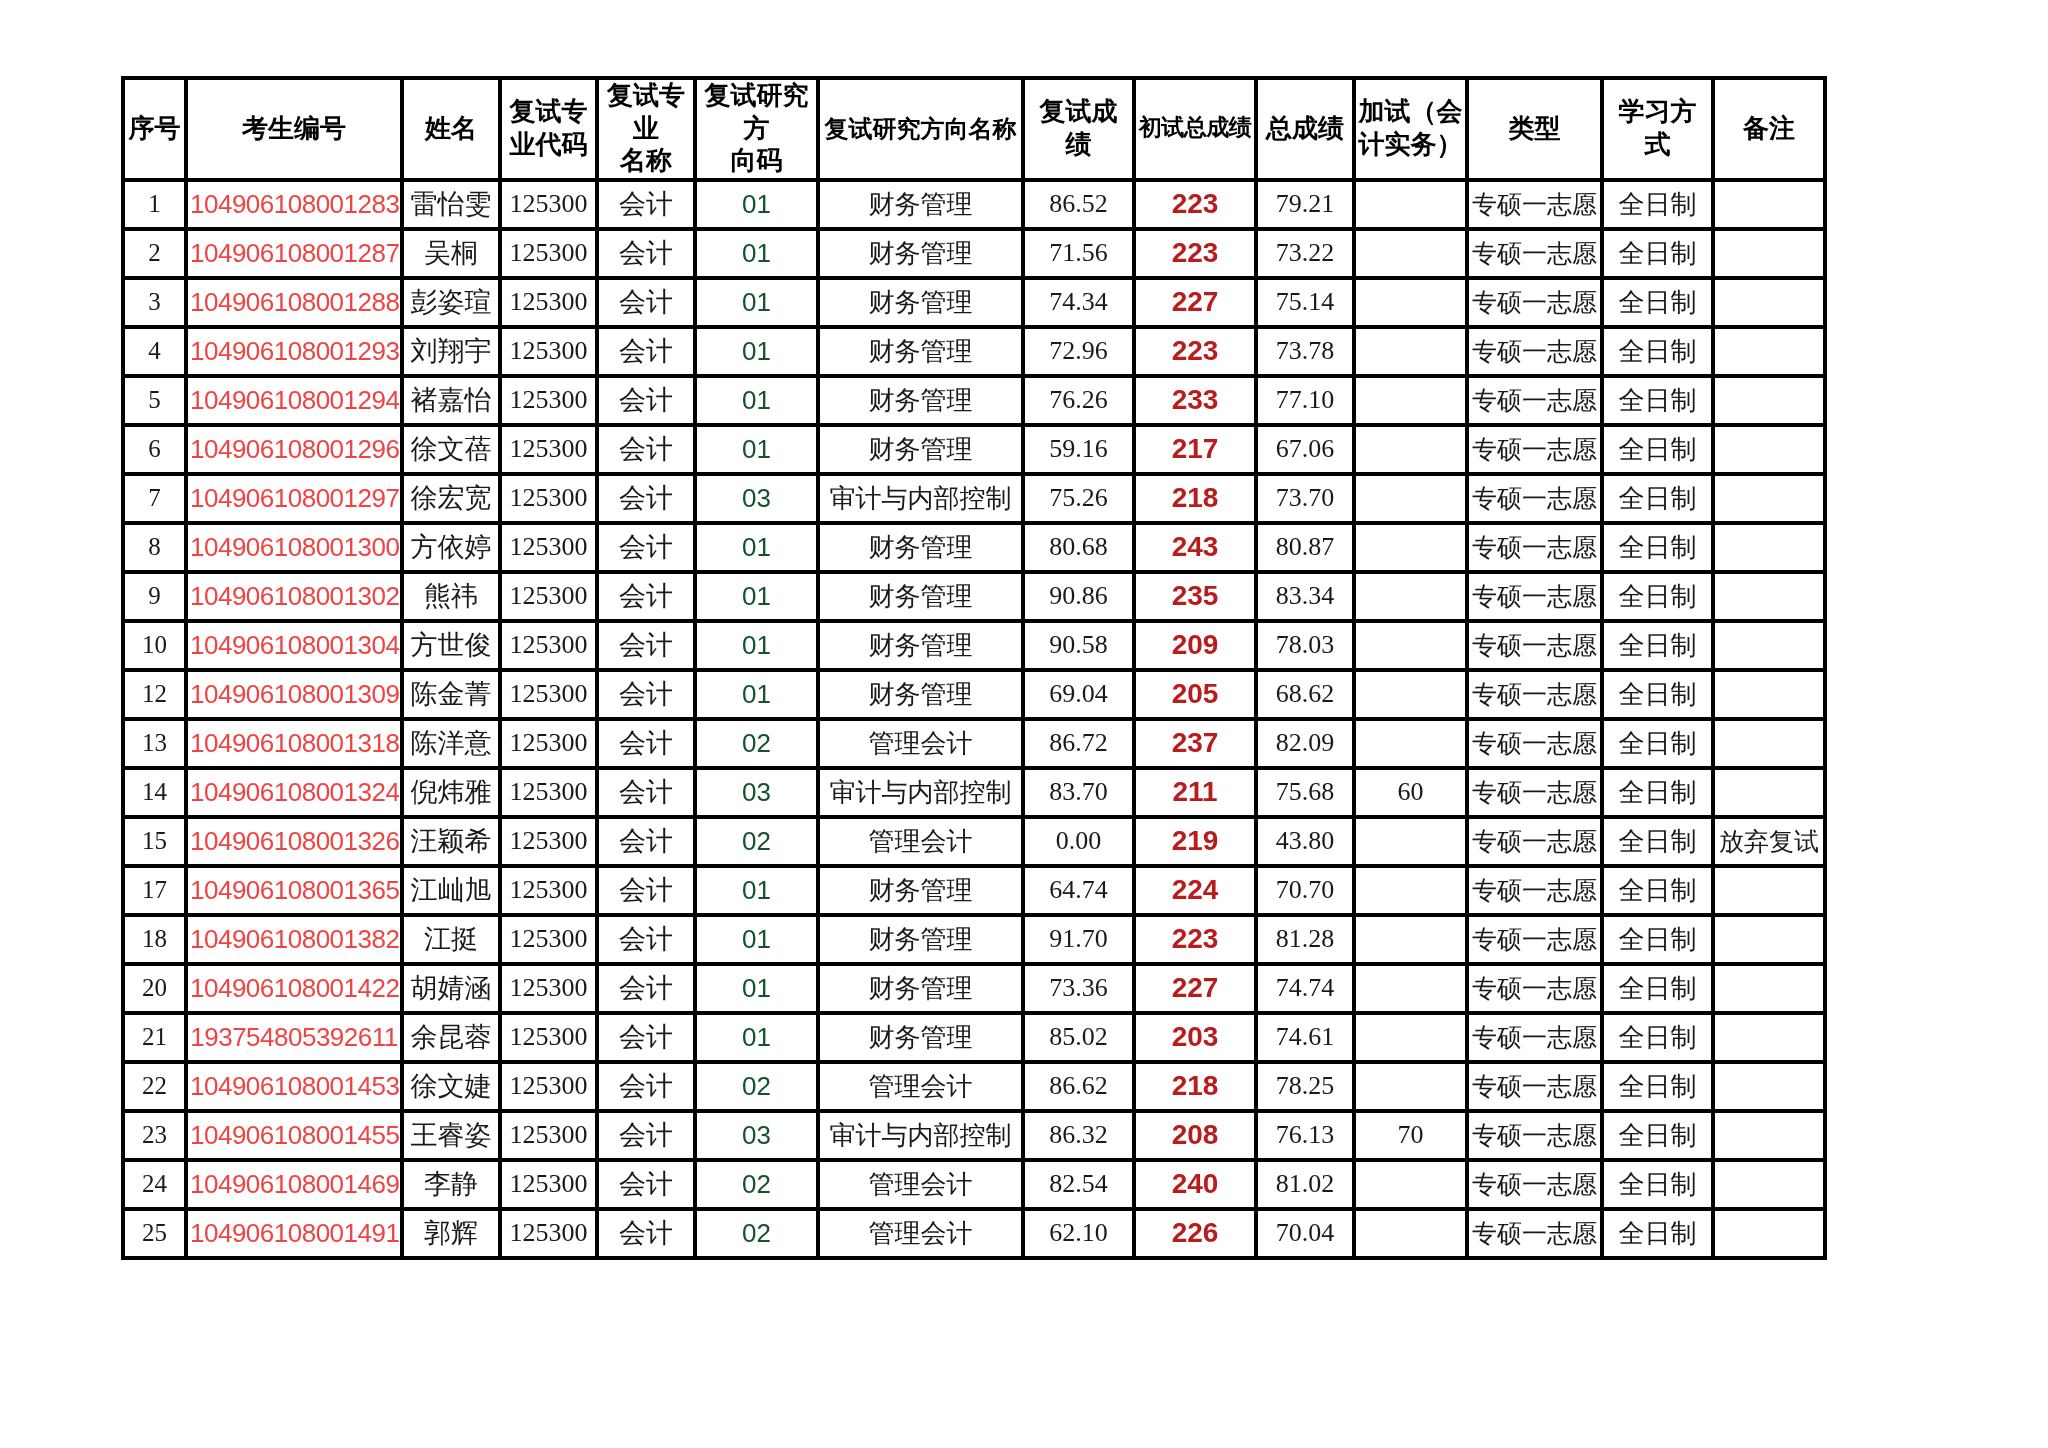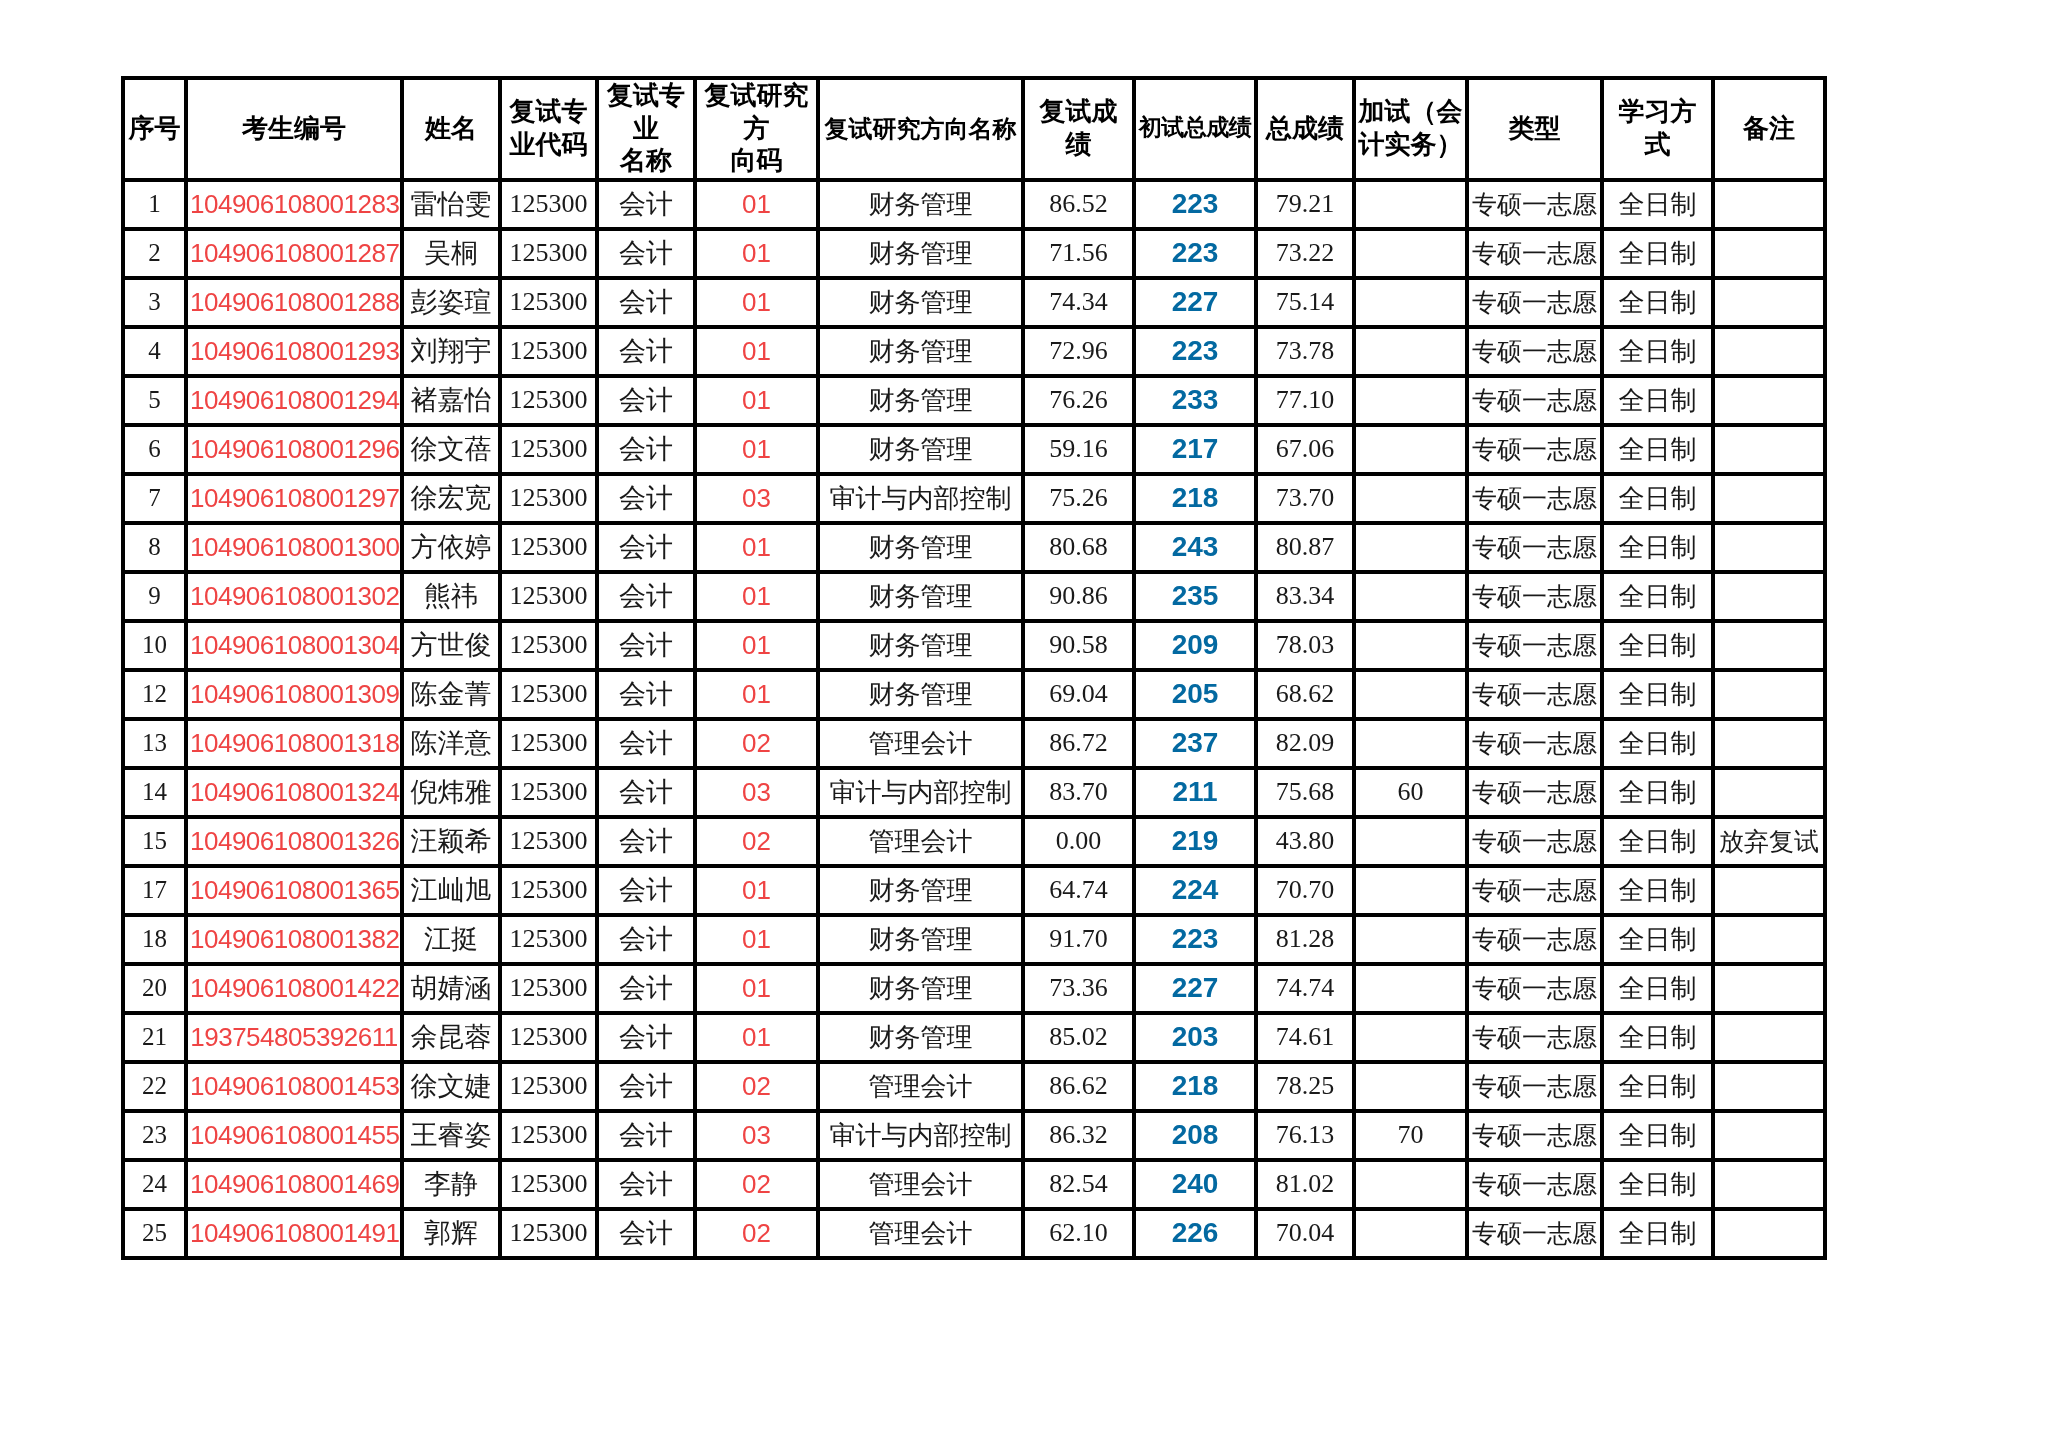--- a/index.html
+++ b/index.html
@@ -66,24 +66,24 @@
   td {
     font-family: "Liberation Serif", serif;
     font-size: 27px;
     color: #1a1a1a;
   }
   td.c1  { font-size: 25px; }
   td.c2  { font-family: "Liberation Sans", sans-serif; font-size: 26px; letter-spacing: -0.5px; color: #ef4444; }
   td.c3  { font-size: 27px; }
   td.c4  { font-size: 26px; }
   td.c5  { font-size: 27px; }
-  td.c6  { font-family: "Liberation Sans", sans-serif; font-size: 26px; color: #ef4444; }
+  td.c6  { font-family: "Liberation Sans", sans-serif; font-size: 26px; color: #14532d; }
   td.c7  { font-size: 26px; }
   td.c8  { font-size: 26px; }
-  td.c9  { font-family: "Liberation Sans", sans-serif; font-weight: 700; font-size: 28px; color: #0369a1; }
+  td.c9  { font-family: "Liberation Sans", sans-serif; font-weight: 700; font-size: 28px; color: #b91c1c; }
   td.c10 { font-size: 26px; }
   td.c11 { font-size: 26px; }
   td.c12 { font-size: 25px; }
   td.c13 { font-size: 26px; }
   td.c14 { font-size: 25px; }
 </style>
 </head>
 <body>
 
 <div class="sheet">

